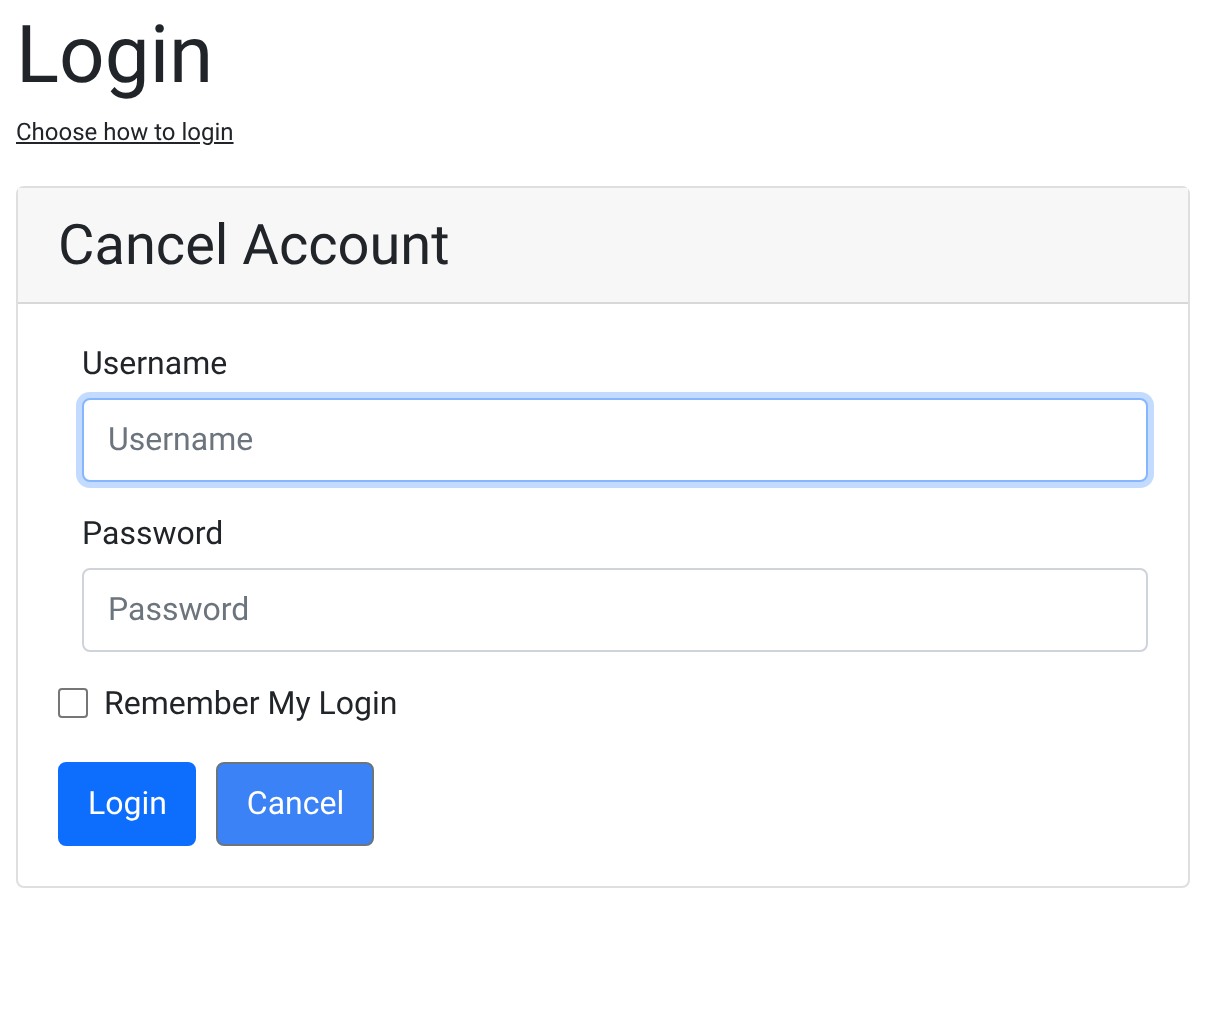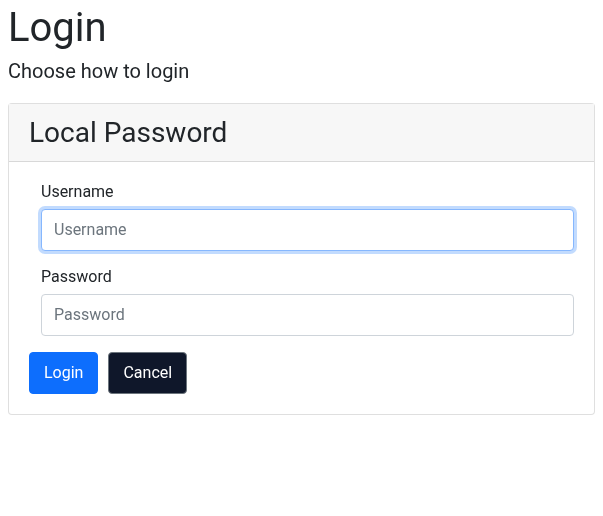--- a/index.html
+++ b/index.html
@@ -14,24 +14,25 @@
       padding: 0 8px;
       width: 603px;
     }
     .page-title {
       font-size: 40px;
       font-weight: 400;
       margin-top: 4px;
       margin-bottom: 8px;
     }
     .page-subtitle {
-      font-size: 20px;
+      font-size: 12px;
       font-weight: 400;
       color: #212529;
       margin-bottom: 20px;
+      text-decoration: underline;
     }
     .card {
       border: 1px solid rgba(0,0,0,0.125);
       border-radius: 4px;
       background: #fff;
     }
     .card-header {
       background: #f7f7f7;
       border-bottom: 1px solid rgba(0,0,0,0.125);
       padding: 12px 20px;
@@ -106,45 +107,49 @@
       cursor: pointer;
       font-family: inherit;
       text-align: center;
     }
     .btn-primary {
       background: #0d6efd;
       border-color: #0d6efd;
       color: #fff;
     }
     .btn-secondary {
-      background: #0f172a;
+      background: #3b82f6;
       border-color: #6c757d;
       color: #fff;
     }
     .btn + .btn {
       margin-left: 6px;
     }
   </style>
 </head>
 <body>
 
 <h1 class="page-title">Login</h1>
 <p class="page-subtitle">Choose how to login</p>
 
 <div class="card">
   <div class="card-header">
-    <h2 class="card-header-title">Local Password</h2>
+    <h2 class="card-header-title">Cancel Account</h2>
   </div>
   <div class="card-body">
     <div class="form-group">
       <label class="form-label">Username</label>
       <input type="text" class="form-control focused" placeholder="Username" style="">
     </div>
     <div class="form-group">
       <label class="form-label">Password</label>
       <input type="password" class="form-control" placeholder="Password" style="">
     </div>
+    <div class="form-check">
+      <input type="checkbox" class="form-check-input" style="">
+      <label class="form-check-label">Remember My Login</label>
+    </div>
     <div>
       <button class="btn btn-primary">Login</button>
       <button class="btn btn-secondary">Cancel</button>
     </div>
   </div>
 </div>
 
 </body></html>

